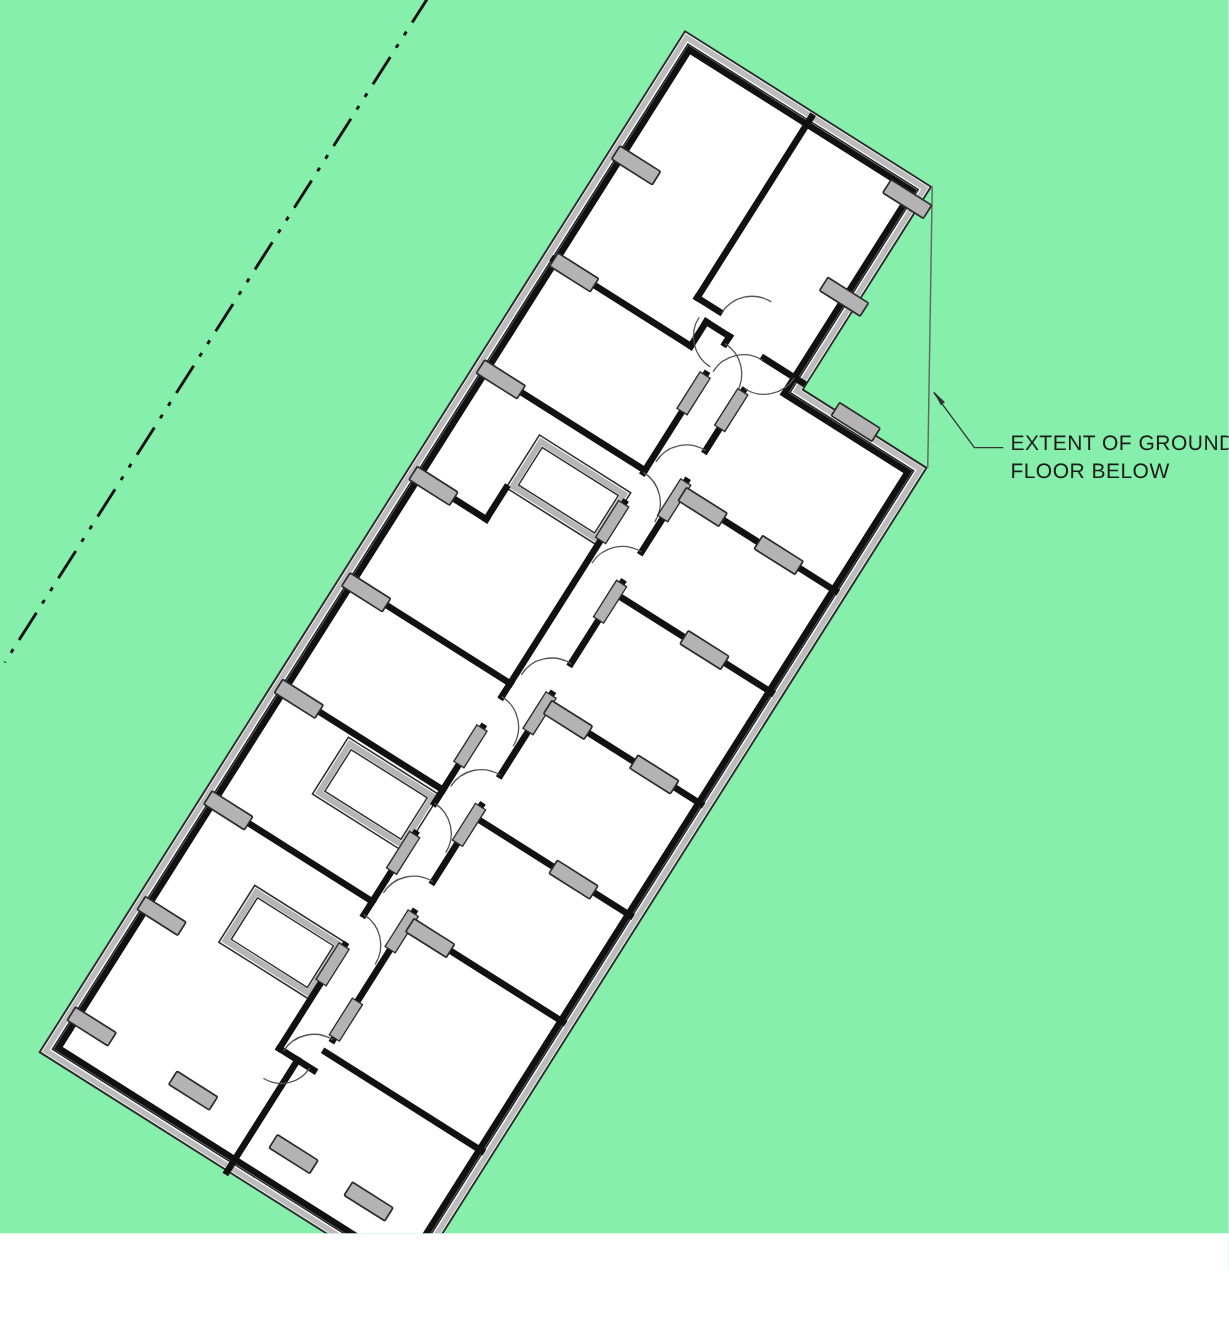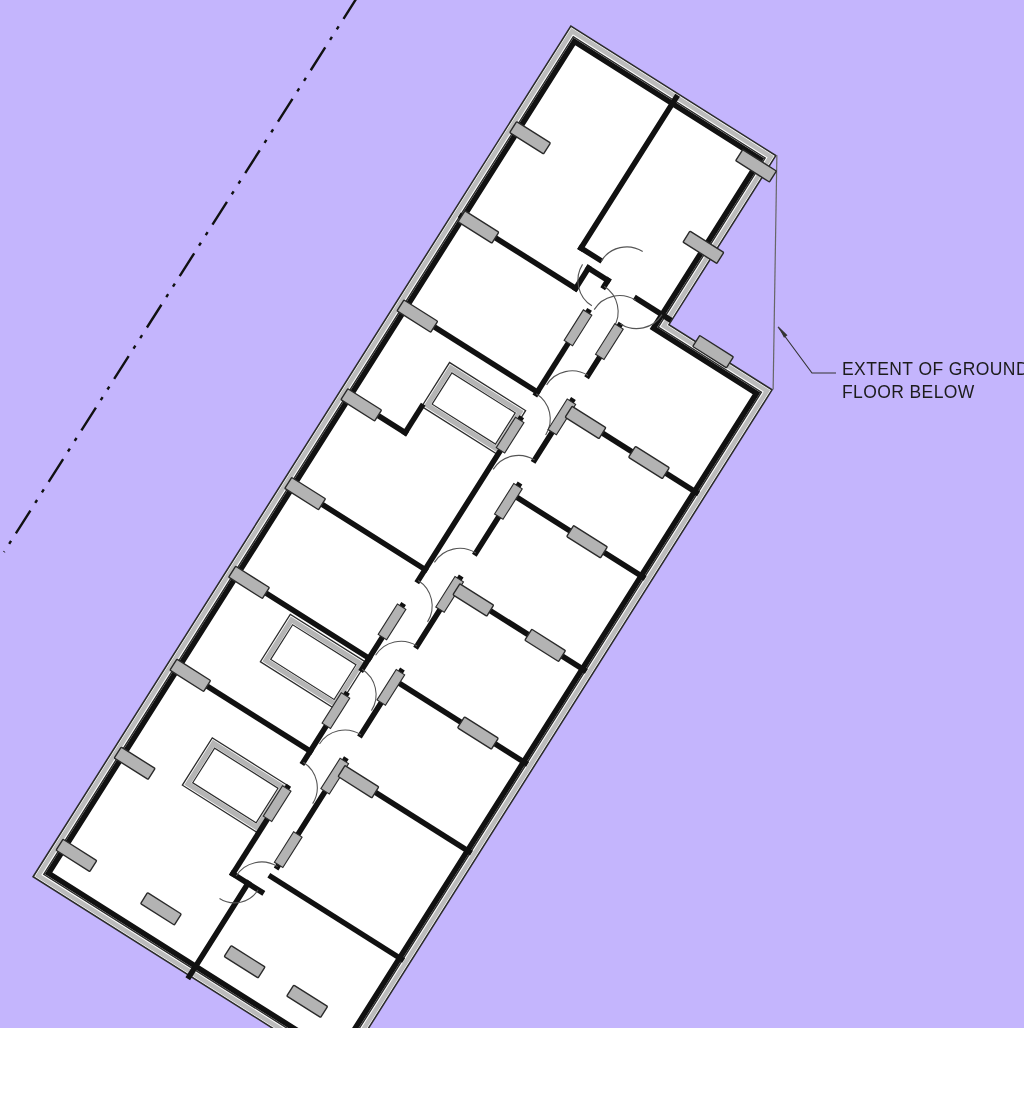--- a/index.html
+++ b/index.html
@@ -1,16 +1,16 @@
 <!DOCTYPE html>
 <html><head>
 <meta charset="utf-8">
 <style>
   html,body{margin:0;padding:0;background:#ffffff;}
-  #stage{position:relative;width:1024px;height:1028px;background:#c4b5fd;overflow:hidden;
+  #stage{position:relative;width:1024px;height:1028px;background:#86efac;overflow:hidden;
          font-family:"Liberation Sans",sans-serif;}
   #plan-svg{position:absolute;left:0;top:0;}
   .annotation{position:absolute;color:#1c1c1c;font-size:17.5px;line-height:23px;
               letter-spacing:0.4px;white-space:nowrap;}
 </style>
 </head>
 <body>
 
 <div id="stage">
   <svg id="plan-svg" width="1024" height="1099" viewBox="0 0 1024 1099">

